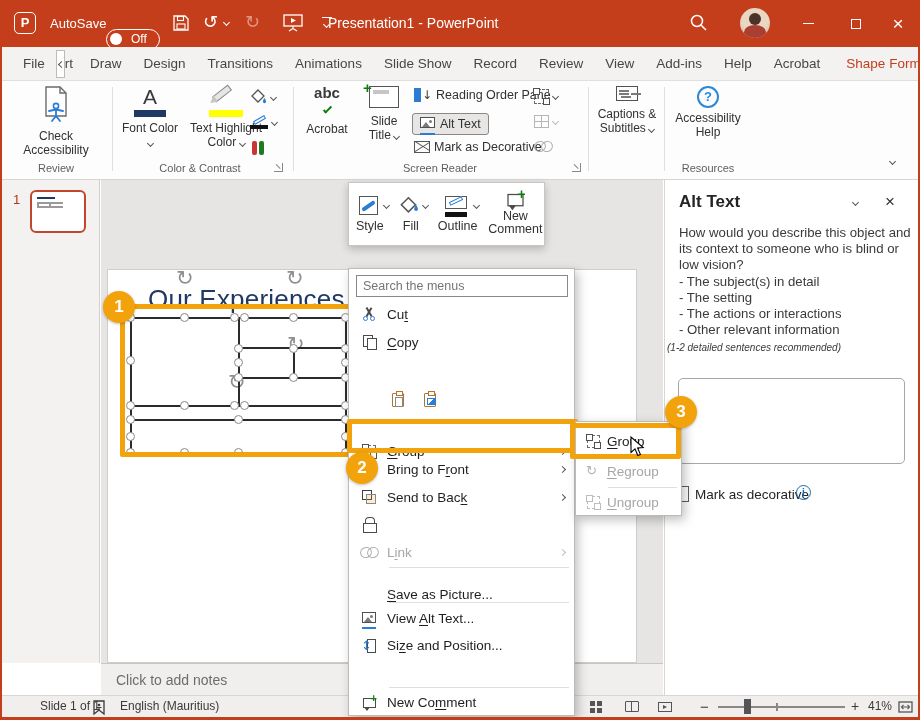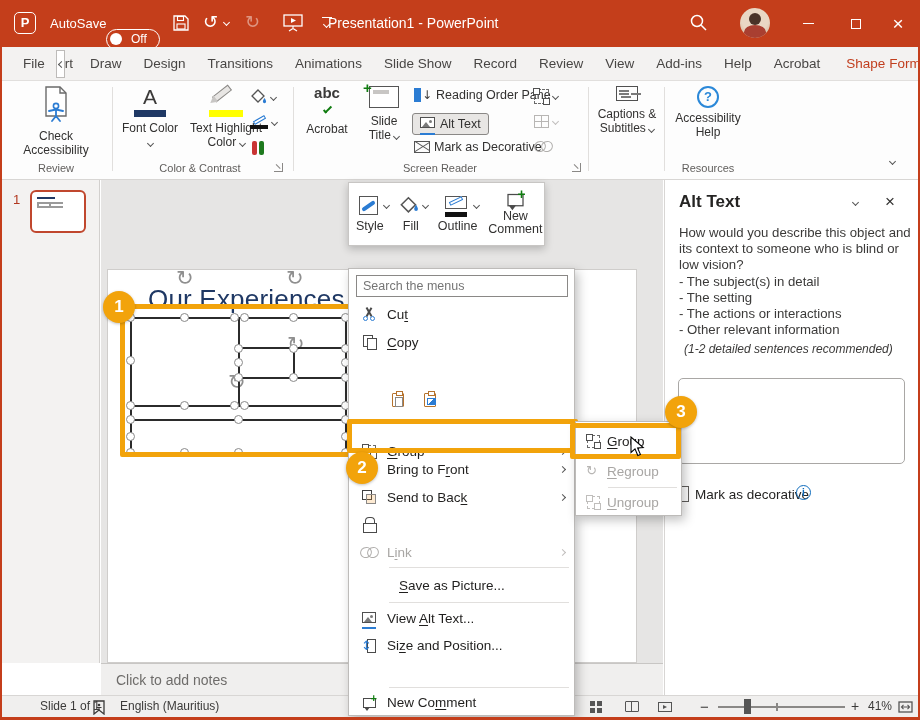--- a/index.html
+++ b/index.html
@@ -136,21 +136,21 @@
   
   .submenu { position:absolute; left:575px; top:421px; width:107px; height:95px; background:#fff; border:1px solid #bdbbb9; box-shadow:3px 4px 10px rgba(0,0,0,.25); z-index:30; font-size:13.5px; color:#201f1e; }
   .smrow2 { position:absolute; left:0; width:100%; display:flex; align-items:center; }
   .smico { width:20px; margin-left:7px; flex:0 0 20px; display:flex; justify-content:center; }
   .smsep { position:absolute; left:32px; right:4px; height:1px; background:#e1dfdd; }
 
   
   .apanel { position:absolute; left:664px; top:180px; width:253px; height:515px; background:#fff; border-left:1px solid #d8d6d4; }
   .ap-title { position:absolute; left:14px; top:12px; font-size:17px; font-weight:bold; color:#252423; }
   .ap-desc { position:absolute; left:14px; top:45px; width:232px; font-size:13.2px; color:#3b3a39; line-height:16.2px; }
-  .ap-hint { position:absolute; left:19px; top:162px; width:232px; font-size:12px; font-style:italic; color:#3b3a39; }
+  .ap-hint { position:absolute; left:2px; top:162px; width:232px; font-size:10px; font-style:italic; color:#3b3a39; }
   .ap-text { position:absolute; left:13px; top:198px; width:227px; height:86px; border:1px solid #a9a7a5; border-radius:5px; background:#fff; resize:none; font-family:inherit; font-size:13px; padding:6px; }
   .ap-check { position:absolute; left:8px; top:306px; width:16px; height:16px; border:1px solid #605e5c; background:#fff; }
   .ap-chlab { position:absolute; left:30px; top:307px; font-size:13.5px; color:#252423; }
   .ap-info { position:absolute; left:131px; top:305px; width:15px; height:15px; border:1.4px solid #0f6cbd; border-radius:50%; color:#0f6cbd; font-size:10px; font-weight:bold; text-align:center; line-height:13px; }
   .xglyph { font-size:17px; color:#323130; line-height:1; }
 
   
   .status { position:absolute; left:0; top:695px; width:920px; height:22px; background:#f0efee; border-top:1px solid #d8d6d4; font-size:12px; color:#3b3a39; }
   .sb { position:absolute; top:3px; }
   .sq4 { display:inline-block; width:5px; height:5px; background:#555; box-shadow:7px 0 0 #555, 0 7px 0 #555, 7px 7px 0 #555; }
@@ -495,21 +495,21 @@
         </span>
     </div>
     <div class="mrow dis" style="top:270px;height:26px;">
       <span class="mico">
           <span class="i-link"></span>
         </span>
       <span class="mlab">L<u>i</u>nk</span>
       <span class="marrow chev r" style="border-color:#c0bebc;"></span>
     </div>
     <div class="msep" style="top:298px;"></div>
-    <div class="mrow" style="top:301px;height:30px;margin-left:12px;">
+    <div class="mrow" style="top:310px;height:30px;">
       <span class="mico"></span>
       <span class="mlab"><u>S</u>ave as Picture...</span>
     </div>
     <div class="msep" style="top:333px;"></div>
     <div class="mrow" style="top:336px;height:27px;">
       <span class="mico">
           <span style="position:relative;"><span class="i-img" style="width:14px;height:11px;"></span><span style="position:absolute;left:0;bottom:-3px;width:14px;height:2px;background:#2b7cd3;"></span></span>
         </span>
       <span class="mlab">View <u>A</u>lt Text...</span>
     </div>

